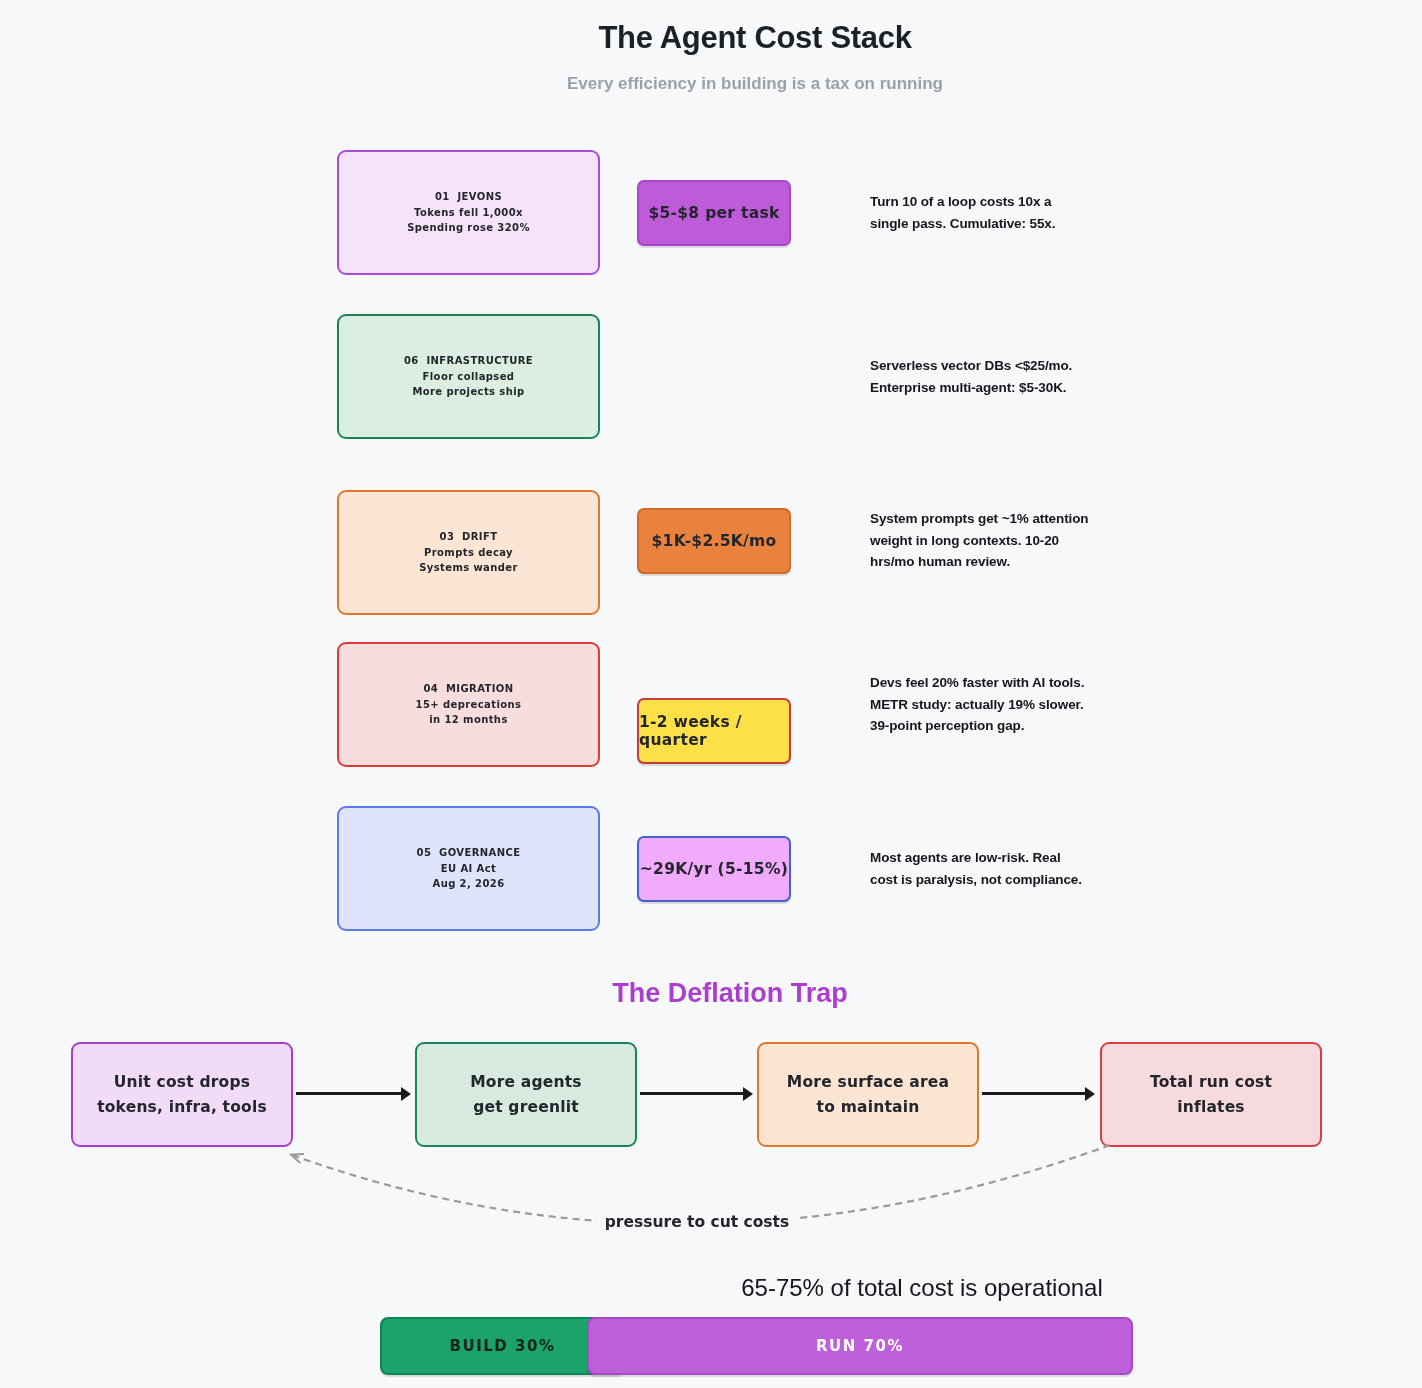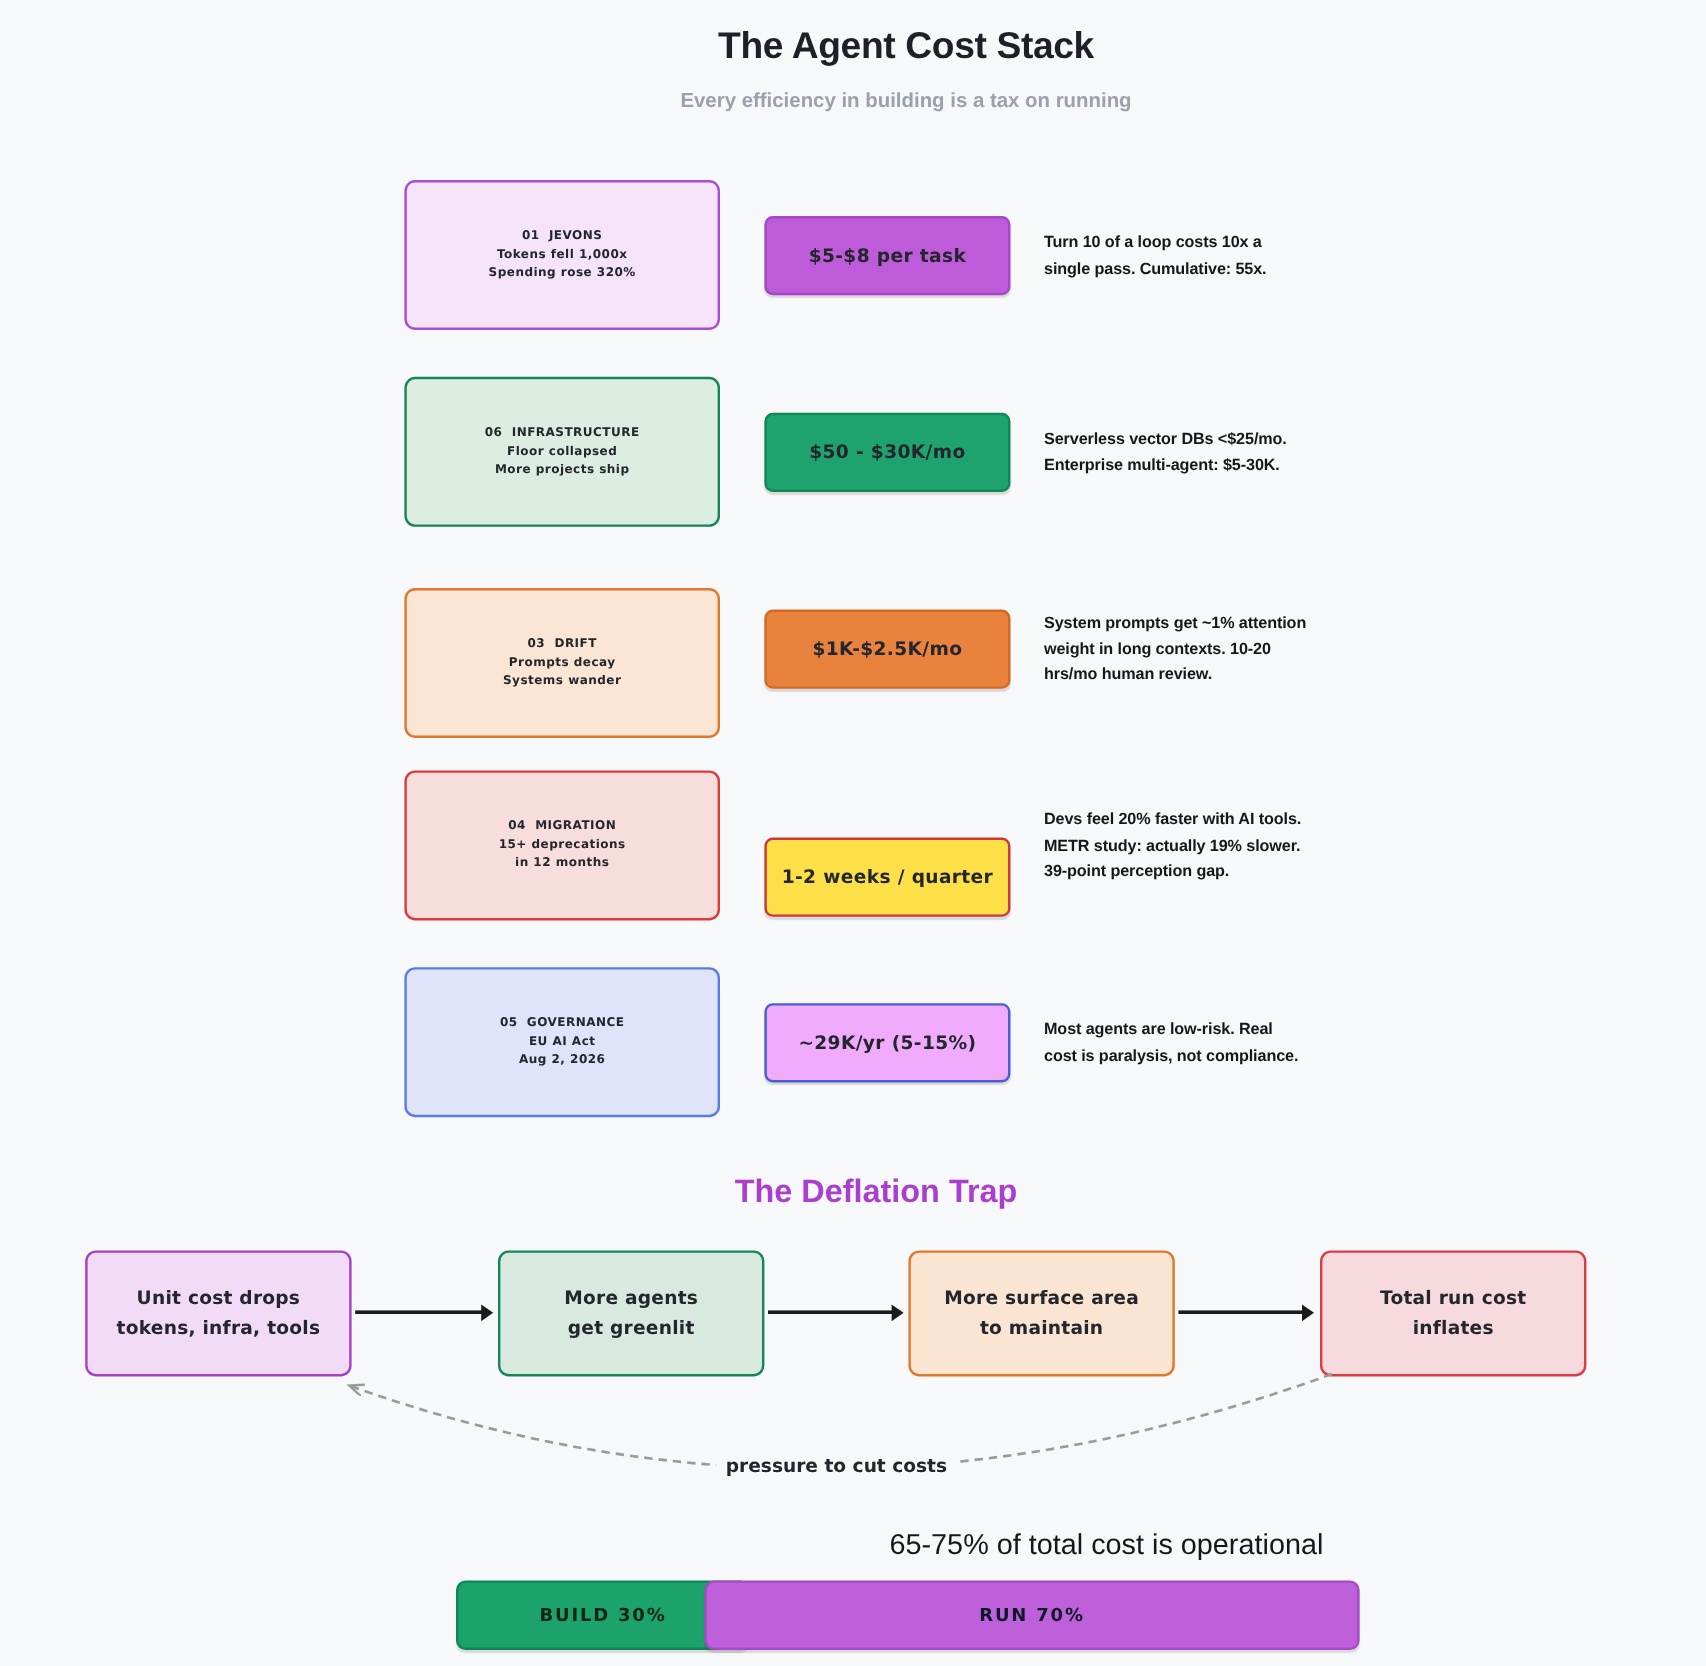--- a/index.html
+++ b/index.html
@@ -35,21 +35,21 @@
   
   .row { position: absolute; left: 0; width: 1422px; height: 125px; }
   .stack-box {
     position: absolute; left: 337px; top: 0; width: 263px; height: 125px;
     border-radius: 9px; border: 2.5px solid;
     display: flex; flex-direction: column; justify-content: center; align-items: center;
     text-align: center;
   }
   .box-line { font-size: 10px; line-height: 1.55; letter-spacing: 0.4px; white-space: pre-wrap; }
   .pill {
-    position: absolute; left: 637px; top: 30px; width: 205px; height: 66px;
+    position: absolute; left: 637px; top: 30px; width: 154px; height: 66px;
     border-radius: 7px; border: 2px solid;
     display: flex; align-items: center; justify-content: center;
     font-size: 15.5px; letter-spacing: 0.3px;
     box-shadow: 0 2px 1px rgba(0,0,0,0.12);
   }
   .desc {
     position: absolute; left: 870px; top: 0; width: 224px; height: 125px;
     display: flex; align-items: center;
     font-size: 13.5px; font-weight: 600; color: #14171c;
     line-height: 1.6; white-space: pre-line; letter-spacing: -0.1px;
@@ -92,21 +92,21 @@
 
   
   .bar-seg {
     position: absolute; top: 1317px; height: 58px;
     border-radius: 8px; border: 2.5px solid;
     display: flex; align-items: center; justify-content: center;
     font-size: 15px; letter-spacing: 1.5px;
     box-shadow: 0 2px 1px rgba(0,0,0,0.12);
   }
   .bar-build { left: 380px; width: 245px; background: #1ba36b; border-color: #0f8655; color: #10241a; }
-  .bar-run  { left: 587px; width: 546px; background: #bd60da; border-color: #a64ac8; color: #0f172a; }
+  .bar-run  { left: 587px; width: 546px; background: #bd60da; border-color: #a64ac8; color: #ffffff; }
 </style>
 </head>
 <body>
 
 <div class="main-title">The Agent Cost Stack</div>
 <div class="subtitle">Every efficiency in building is a tax on running</div>
 
 <div class="row" style="top:150px">
   <div class="stack-box hand rb1">
     <div class="box-line">01  JEVONS</div>
@@ -117,21 +117,20 @@
   <div class="desc">Turn 10 of a loop costs 10x a
 single pass. Cumulative: 55x.</div>
 </div>
 
 <div class="row" style="top:314px">
   <div class="stack-box hand rb2">
     <div class="box-line">06  INFRASTRUCTURE</div>
     <div class="box-line">Floor collapsed</div>
     <div class="box-line">More projects ship</div>
   </div>
-  <div class="pill hand rp2">$50 - $30K/mo</div>
   <div class="desc">Serverless vector DBs &lt;$25/mo.
 Enterprise multi-agent: $5-30K.</div>
 </div>
 
 <div class="row" style="top:478px">
   <div class="stack-box hand rb3">
     <div class="box-line">03  DRIFT</div>
     <div class="box-line">Prompts decay</div>
     <div class="box-line">Systems wander</div>
   </div>

